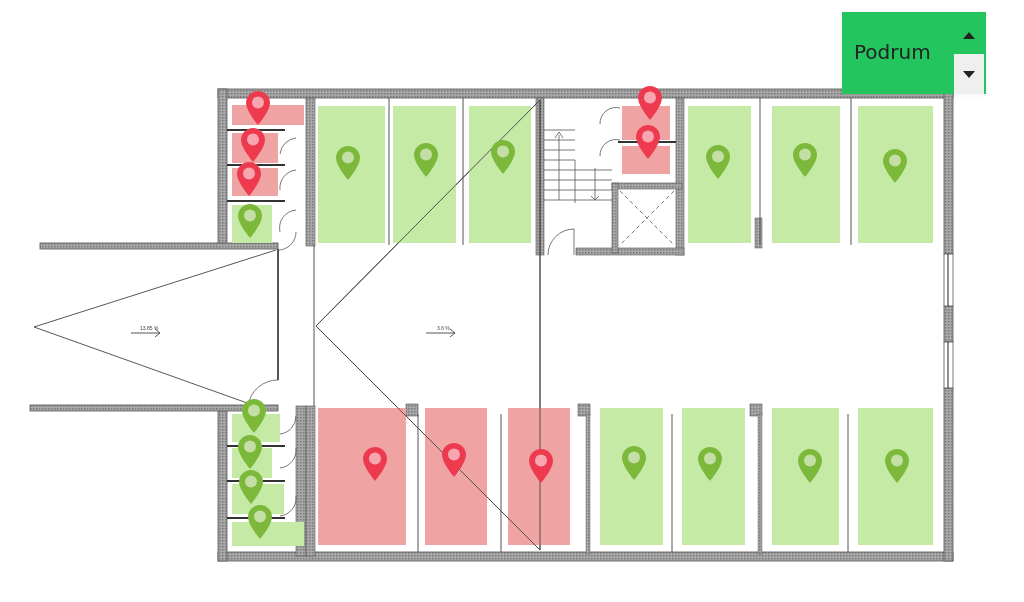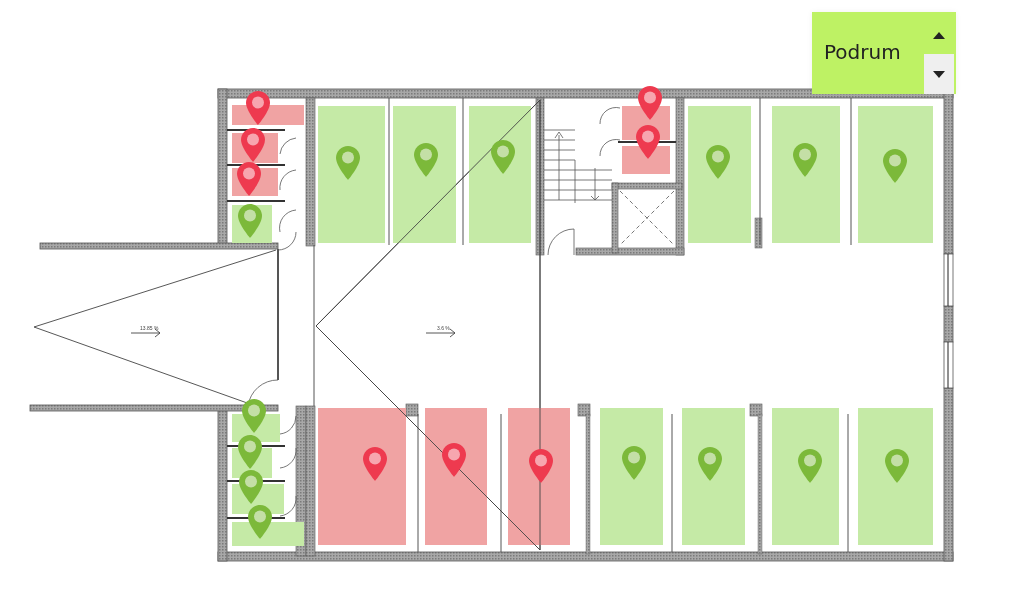--- a/index.html
+++ b/index.html
@@ -1,18 +1,18 @@
 <!DOCTYPE html>
 <html><head>
 <meta charset="utf-8">
 <style>
   html,body{margin:0;padding:0;background:#ffffff;}
   body{width:1024px;height:602px;position:relative;overflow:hidden;font-family:"Liberation Sans",sans-serif;}
   #plan{position:absolute;left:0;top:0;width:1024px;height:602px;}
-  .floor-panel{position:absolute;left:812px;top:12px;width:144px;height:82px;background:#bef264;box-shadow:0 0 6px rgba(0,0,0,0.06);}
+  .floor-panel{position:absolute;left:842px;top:12px;width:144px;height:82px;background:#22c55e;box-shadow:0 0 6px rgba(0,0,0,0.06);}
   .floor-label{position:absolute;left:12px;top:28px;font-size:20px;color:#222;font-family:"DejaVu Sans",sans-serif;}
   .floor-up{position:absolute;left:112px;top:8px;width:30px;height:30px;display:flex;align-items:center;justify-content:center;cursor:pointer;}
   .floor-down{position:absolute;left:112px;top:42px;width:30px;height:40px;background:#efefef;display:flex;align-items:center;justify-content:center;cursor:pointer;}
   .tri-up{width:0;height:0;border-left:6px solid transparent;border-right:6px solid transparent;border-bottom:7px solid #222;}
   .tri-down{width:0;height:0;border-left:6px solid transparent;border-right:6px solid transparent;border-top:7px solid #222;}
   .pin{cursor:pointer;}
   .spot{cursor:pointer;}
 </style>
 </head>
 <body>

